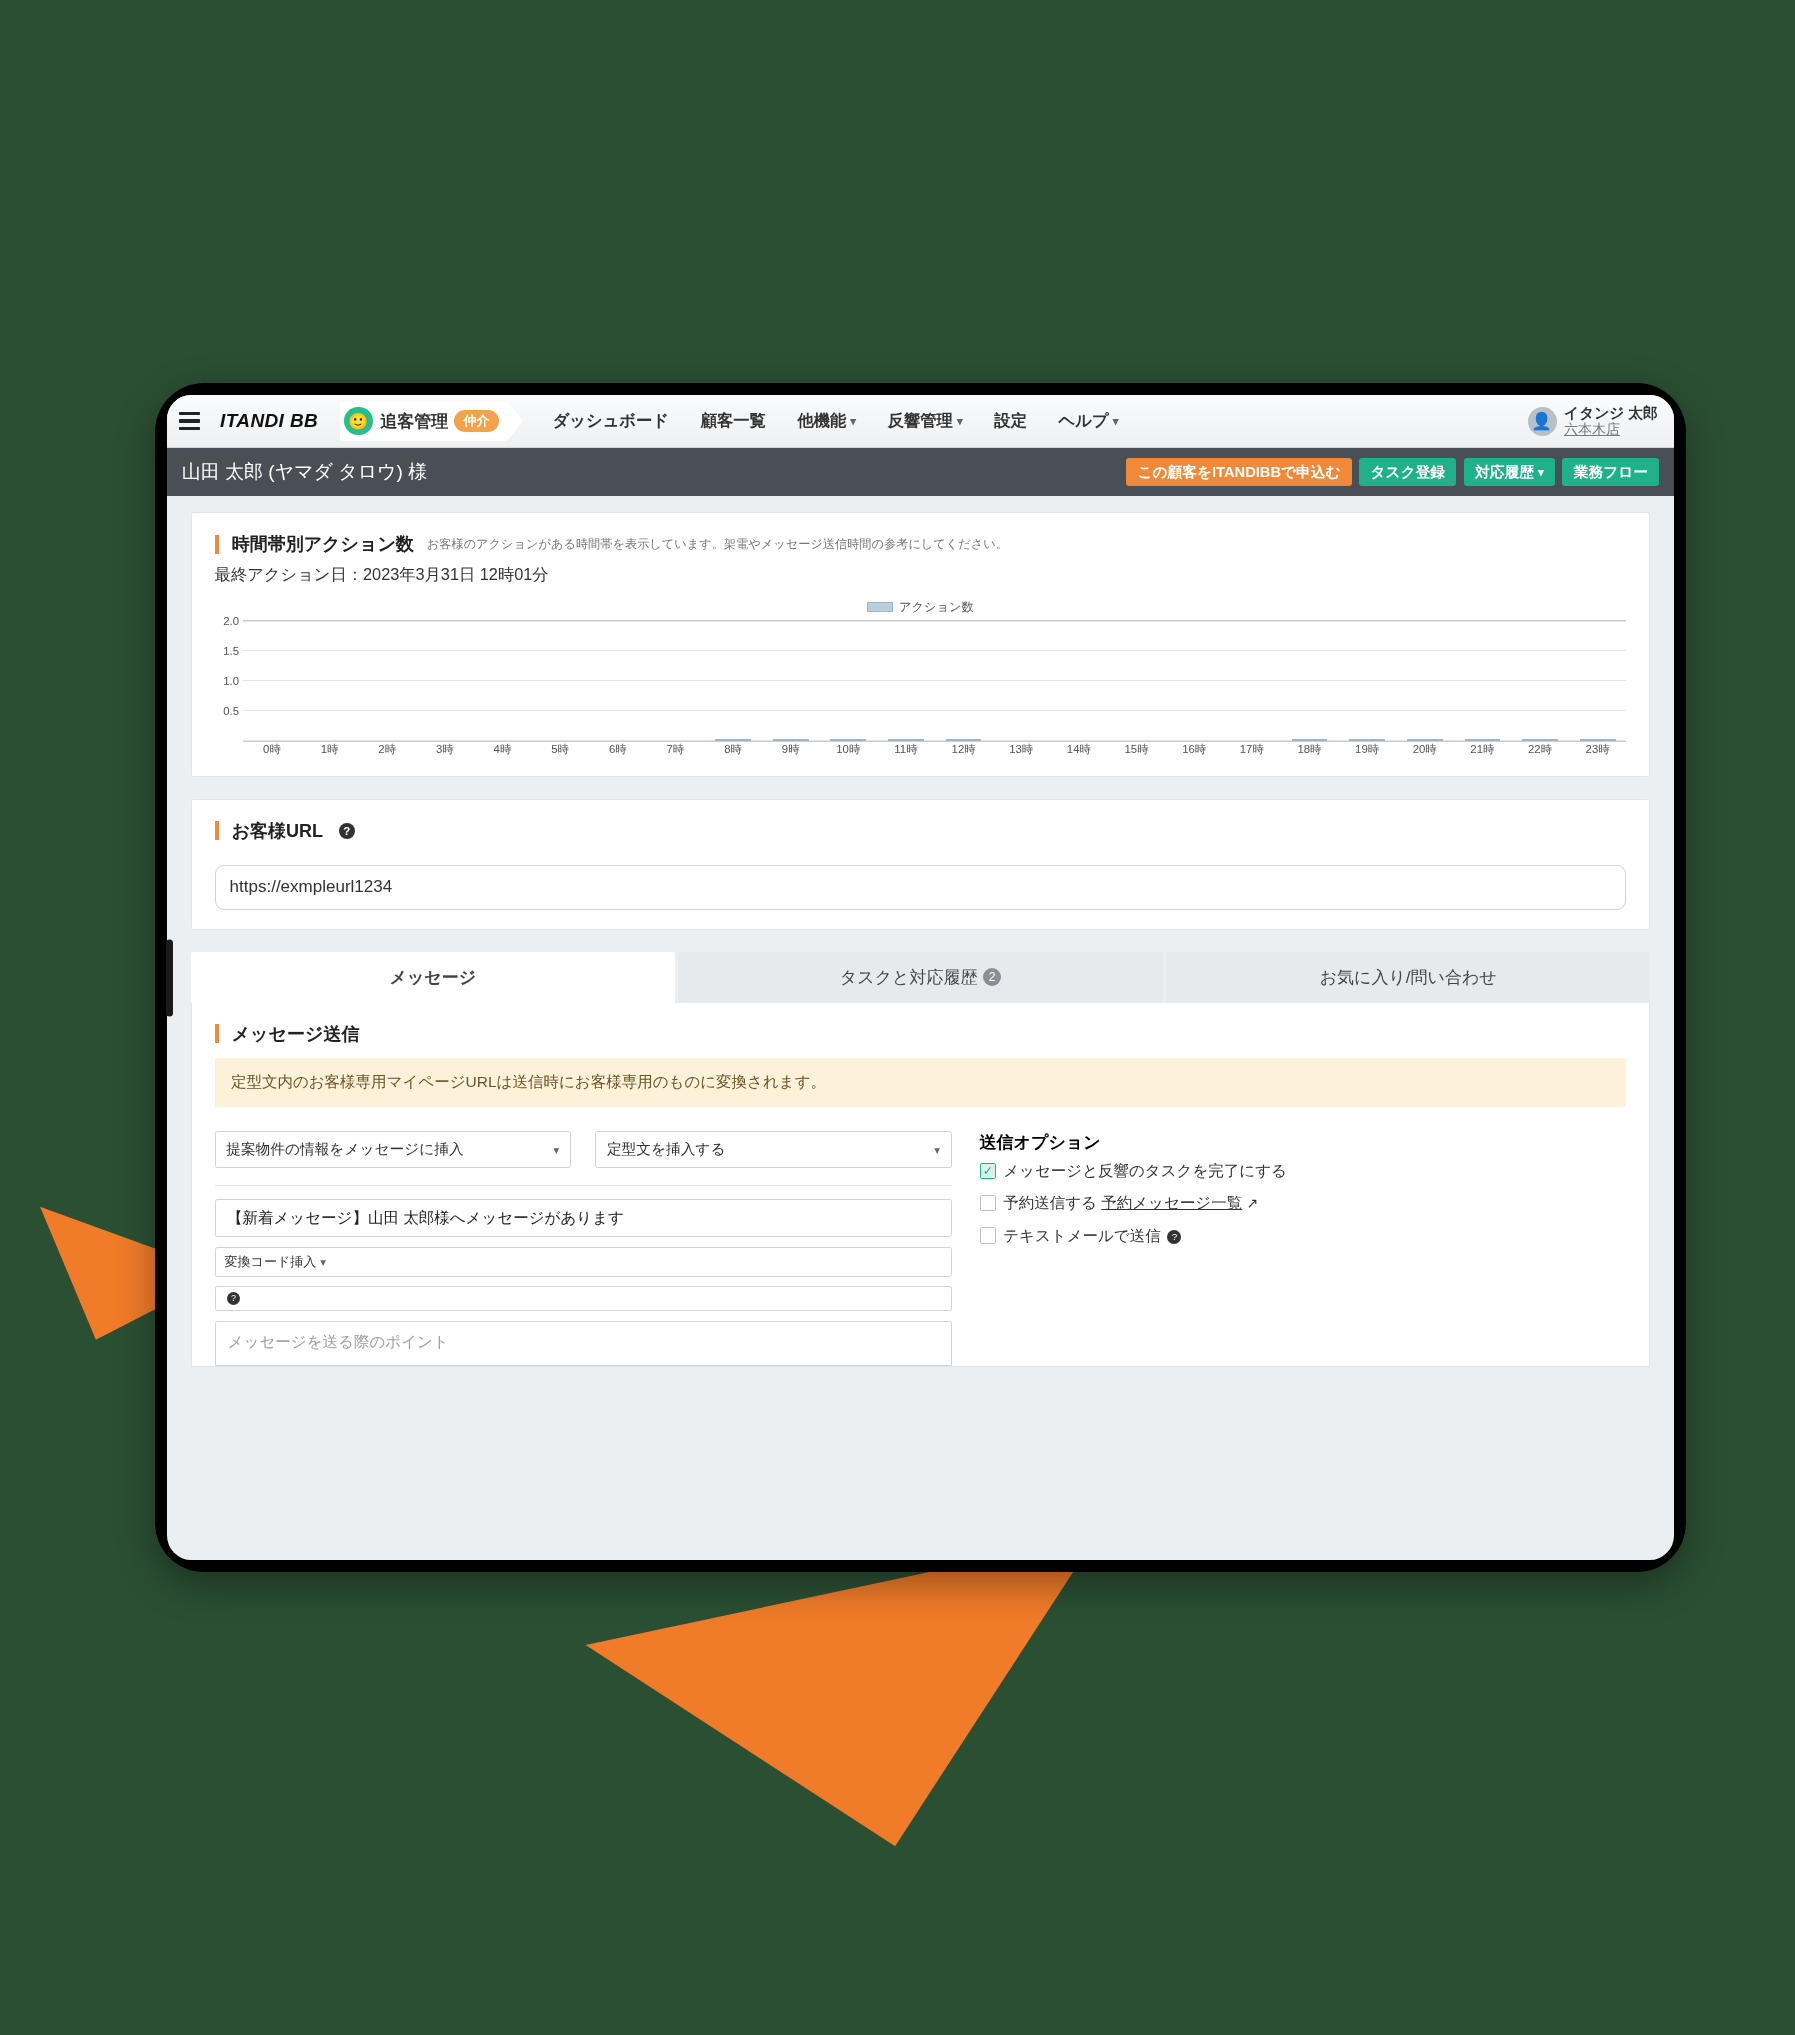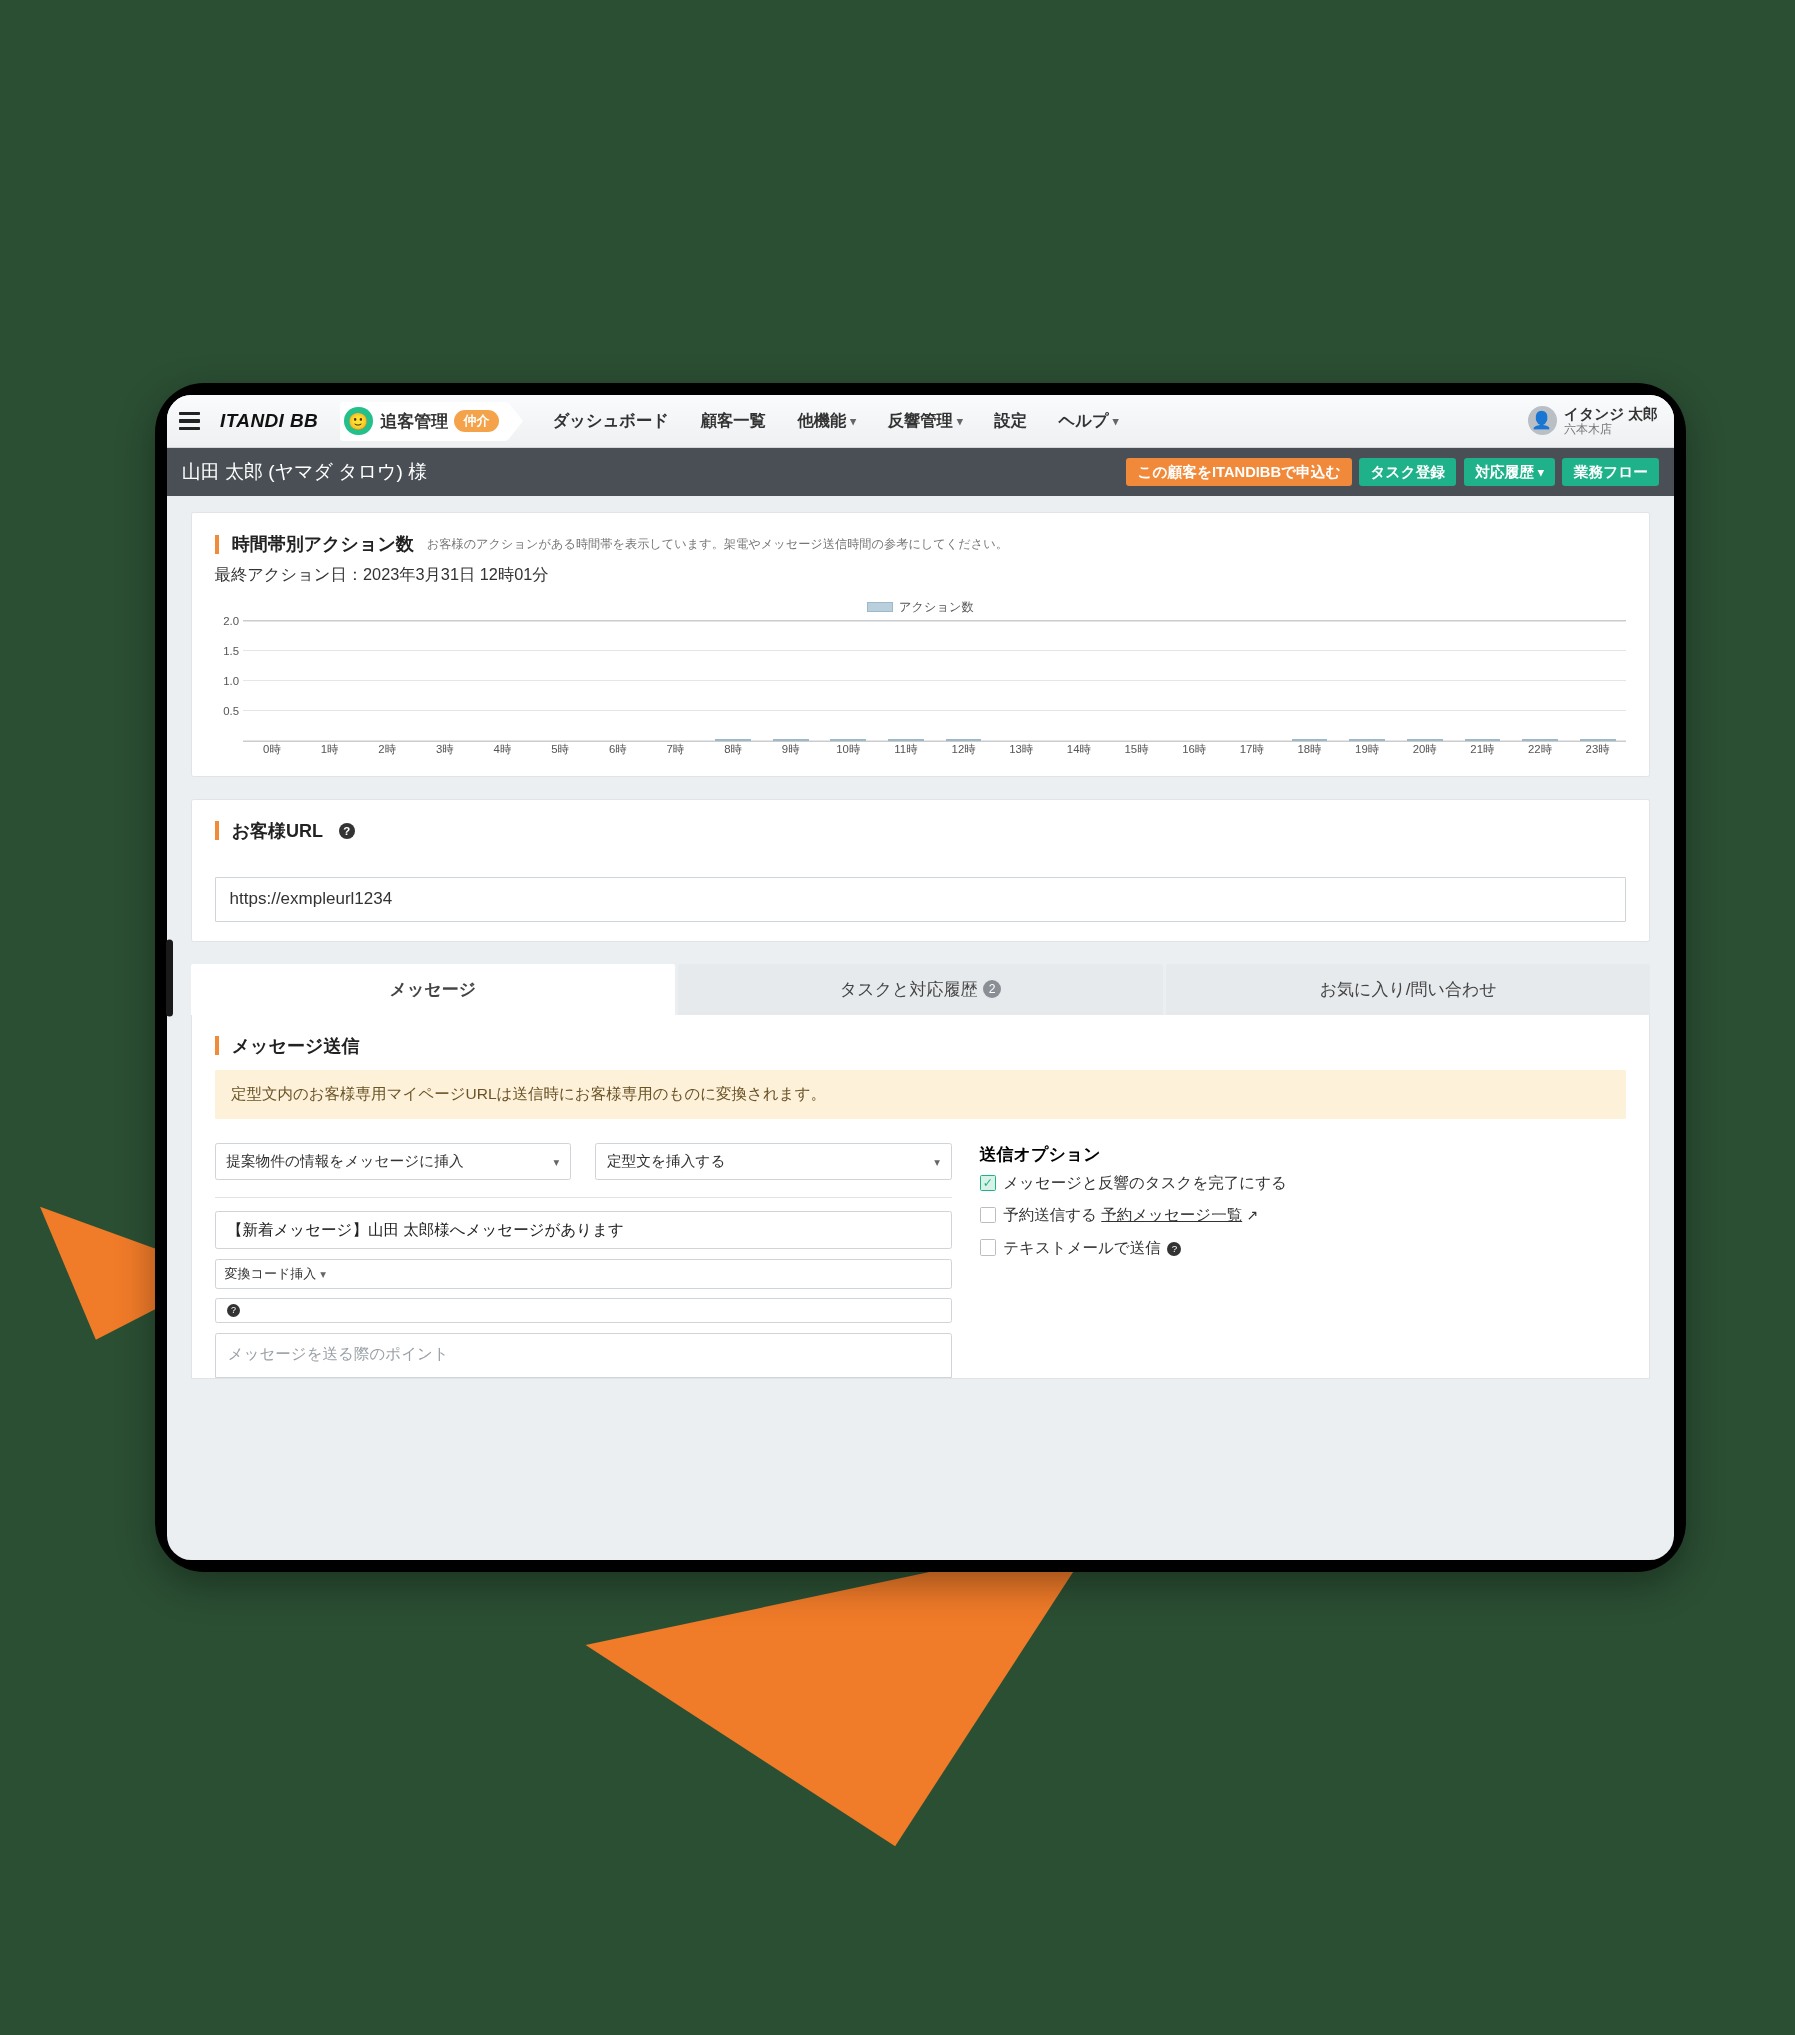--- a/index.html
+++ b/index.html
@@ -131,21 +131,21 @@
   .spacer { flex:1; }
   .user-box { display:flex; align-items:center; gap:7.3px; }
   .avatar {
     width:29px;height:29px;border-radius:50%;
     background:#b9bfc5;
     display:flex;align-items:center;justify-content:center;
     color:#fff;font-size:17px;
   }
   .user-lines { display:flex;flex-direction:column;line-height:1.15; }
   .user-name { font-size:14.7px;font-weight:600;color:#333; }
-  .user-shop { font-size:12px;color:#777; }
+  .user-shop { font-size:14px;color:#777;text-decoration:underline; }
 
   
   .subhead {
     height: 48px;
     background: #4a4f55;
     display:flex; align-items:center;
     padding: 0 14.7px;
     color:#fff;
   }
   .cust-name { font-size: 19px; font-weight:500; }
@@ -216,24 +216,24 @@
   
   .help-q {
     width:16.3px;height:16.3px;border-radius:50%;
     background:#333;color:#fff;display:inline-flex;
     align-items:center;justify-content:center;font-size:11.4px;
     margin-left:2.4px;
   }
   .url-field{
     width:100%;
     border:0.8px solid #cfd4d9;
-    border-radius:1px;
+    border-radius:9px;
     padding:11.4px 14px;
     font-size:17px;color:#333;
-    margin-top:26px;
+    margin-top:14px;
   }
 
   
   .tabs { display:flex; gap:3.3px; margin-bottom:0; }
   .tab {
     flex:1;
     text-align:center;
     padding:14px 4.1px;
     font-size:17px;
     background:#e7eaec;

